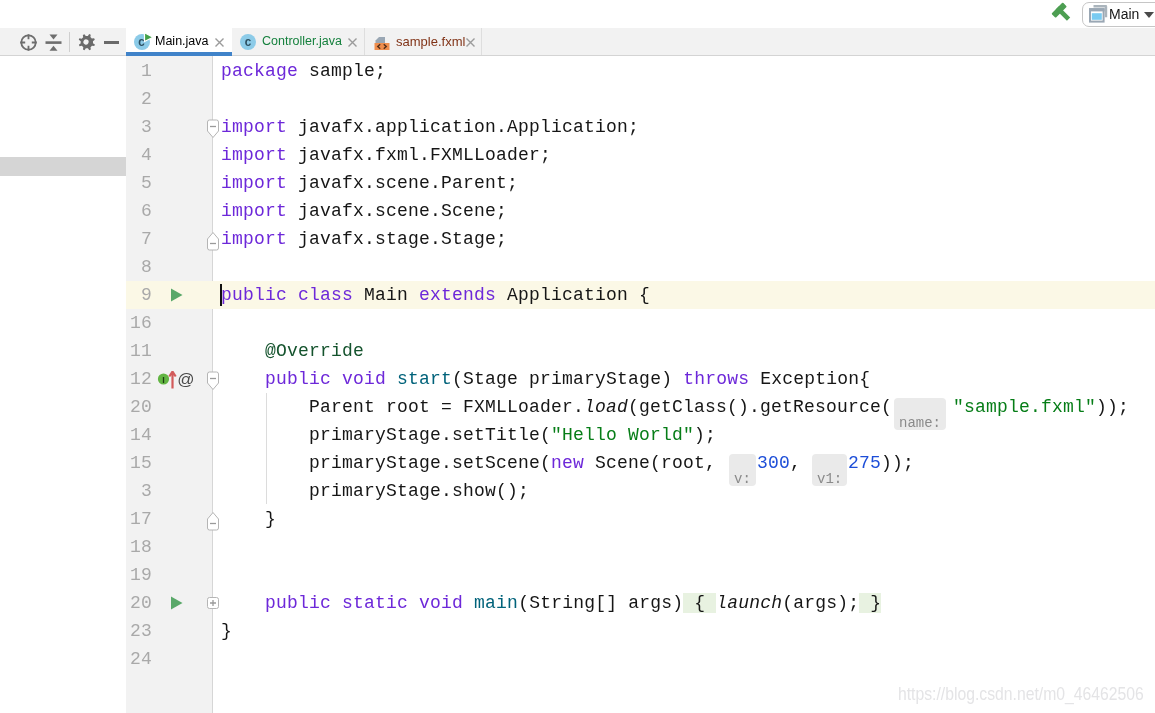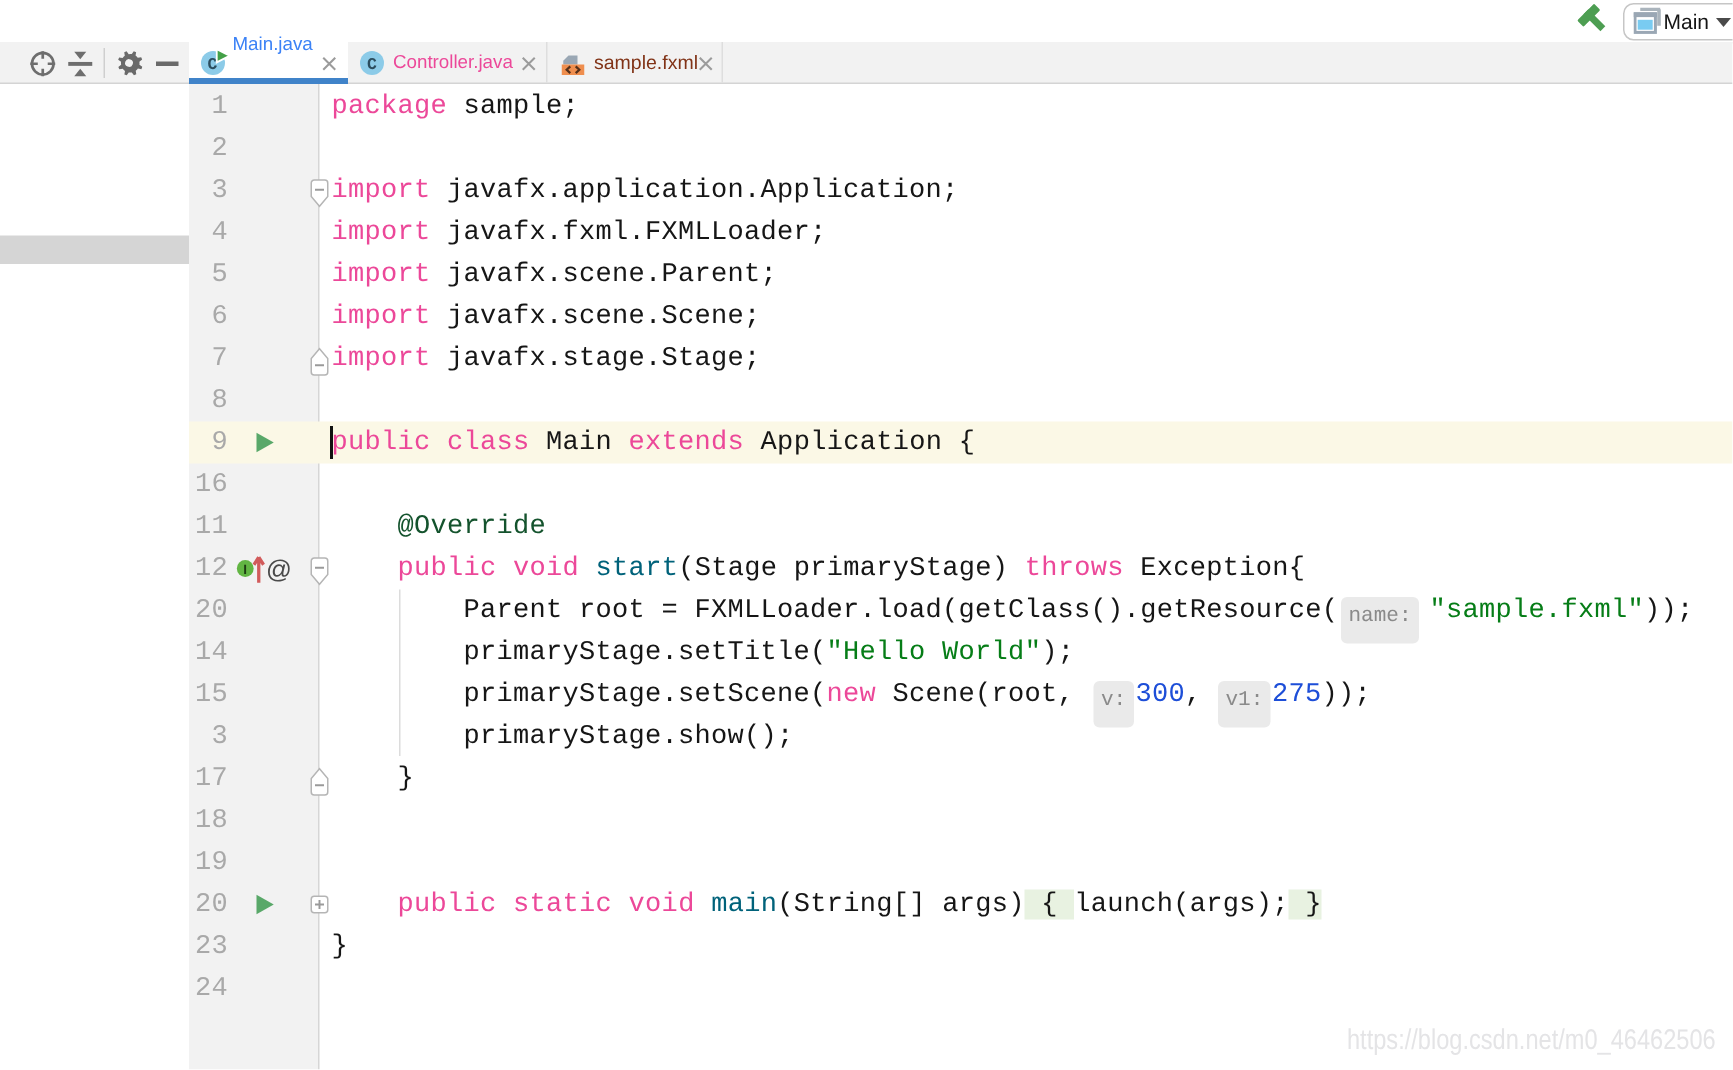--- a/index.html
+++ b/index.html
@@ -1,21 +1,21 @@
 <!DOCTYPE html>
 <html><head><meta charset="utf-8"><style>
 html,body{margin:0;padding:0}
 body{width:1155px;height:713px;position:relative;background:#fff;overflow:hidden;font-family:"Liberation Sans",sans-serif}
 .abs{position:absolute}
 .mono{font-family:"Liberation Mono",monospace;font-size:18px;letter-spacing:0.2px;line-height:28px;white-space:pre}
-.kw{color:#ec4899}.str{color:#067d17}.num{color:#1d4ed8}.ann{color:#14532d}.md{color:#00627a}.it{}
+.kw{color:#6d28d9}.str{color:#067d17}.num{color:#1d4ed8}.ann{color:#14532d}.md{color:#00627a}.it{font-style:italic}
 .line{position:absolute;left:221px;height:28px;color:#161616}
 .seg{position:absolute;height:28px;color:#161616}
 .ln{position:absolute;left:120px;width:32px;text-align:right;height:28px;color:#a9a9a9}
-.hint{position:absolute;height:31px;line-height:18px;background:#eaeaea;border-radius:4px;color:#8a8a8a;font-family:"Liberation Mono",monospace;font-size:14px;padding:4px 5px;box-sizing:border-box}
+.hint{position:absolute;height:31px;line-height:18px;background:#eaeaea;border-radius:4px;color:#8a8a8a;font-family:"Liberation Mono",monospace;font-size:14px;padding:16px 5px;box-sizing:border-box}
 .fold{position:absolute;left:206px;width:14px}
 </style></head><body>
 
 <div class="abs" style="left:0;top:0;width:1155px;height:28px;background:#ffffff;border-bottom:1px solid #d8d8d8"></div>
 
 <svg class="abs" style="left:1051px;top:2px" width="24" height="23" viewBox="0 0 24 23">
   <g transform="rotate(-45 11 11)">
     <rect x="3" y="4" width="16" height="6" rx="1" fill="#4d9e52"></rect>
     <rect x="9" y="4" width="4.6" height="16" fill="#4d9e52"></rect>
   </g>
@@ -51,31 +51,31 @@
 <div class="abs" style="left:104px;top:40.5px;width:15px;height:3px;background:#6a6a6a"></div>
 
 <div class="abs" style="left:126px;top:28px;width:106px;height:24px;background:#ffffff"></div>
 <div class="abs" style="left:126px;top:52px;width:106px;height:4px;background:#4083c9"></div>
 
 <svg class="abs" style="left:134px;top:32px" width="20" height="18" viewBox="0 0 20 18">
   <circle cx="8" cy="10" r="8" fill="#8ccbe8"></circle>
   <text x="7.6" y="14.2" font-size="11" font-family="Liberation Mono, monospace" fill="#2b4d5e" text-anchor="middle" font-weight="bold">C</text>
   <path d="M10.5 0.8 L19 5.2 L10.5 9.6 Z" fill="#43a047" stroke="#fff" stroke-width="1.2"></path>
 </svg>
-<div class="abs" style="left:155px;top:16px;height:28px;line-height:27px;font-size:12.5px;color:#3b82f6">Main.java</div>
+<div class="abs" style="left:155px;top:28px;height:28px;line-height:27px;font-size:12.5px;color:#000000">Main.java</div>
 <svg class="abs" style="left:214px;top:37px" width="11" height="11" viewBox="0 0 11 11">
     <path d="M1.5 1.5 L9.5 9.5 M9.5 1.5 L1.5 9.5" stroke="#9b9b9b" stroke-width="1.4"></path>
   </svg>
 
 <div class="abs" style="left:232px;top:28px;width:133px;height:27px;border-right:1px solid #dedede;box-sizing:border-box"></div>
 <svg class="abs" style="left:240px;top:34px" width="16" height="16" viewBox="0 0 16 16">
   <circle cx="8" cy="8" r="8" fill="#8ccbe8"></circle>
   <text x="8" y="12.2" font-size="11" font-family="Liberation Mono, monospace" fill="#2b4d5e" text-anchor="middle" font-weight="bold">C</text>
 </svg>
-<div class="abs" style="left:262px;top:28px;height:28px;line-height:27px;font-size:12.5px;color:#ec4899">Controller.java</div>
+<div class="abs" style="left:262px;top:28px;height:28px;line-height:27px;font-size:12.5px;color:#15803d">Controller.java</div>
 <svg class="abs" style="left:347px;top:37px" width="11" height="11" viewBox="0 0 11 11">
     <path d="M1.5 1.5 L9.5 9.5 M9.5 1.5 L1.5 9.5" stroke="#9b9b9b" stroke-width="1.4"></path>
   </svg>
 
 <div class="abs" style="left:365px;top:28px;width:117px;height:27px;border-right:1px solid #dedede;box-sizing:border-box"></div>
 <svg class="abs" style="left:374px;top:34px" width="16" height="16" viewBox="0 0 16 16">
   <path d="M1.5 9 V6.5 L5 3 H11 V9 Z" fill="#9aa7b4"></path>
   <rect x="0.5" y="9" width="15" height="7" fill="#ef8e4e"></rect>
   <path d="M6.2 10.3 L3.8 12.5 L6.2 14.7 M9.8 10.3 L12.2 12.5 L9.8 14.7" fill="none" stroke="#55301a" stroke-width="1.5"></path>
 </svg>

